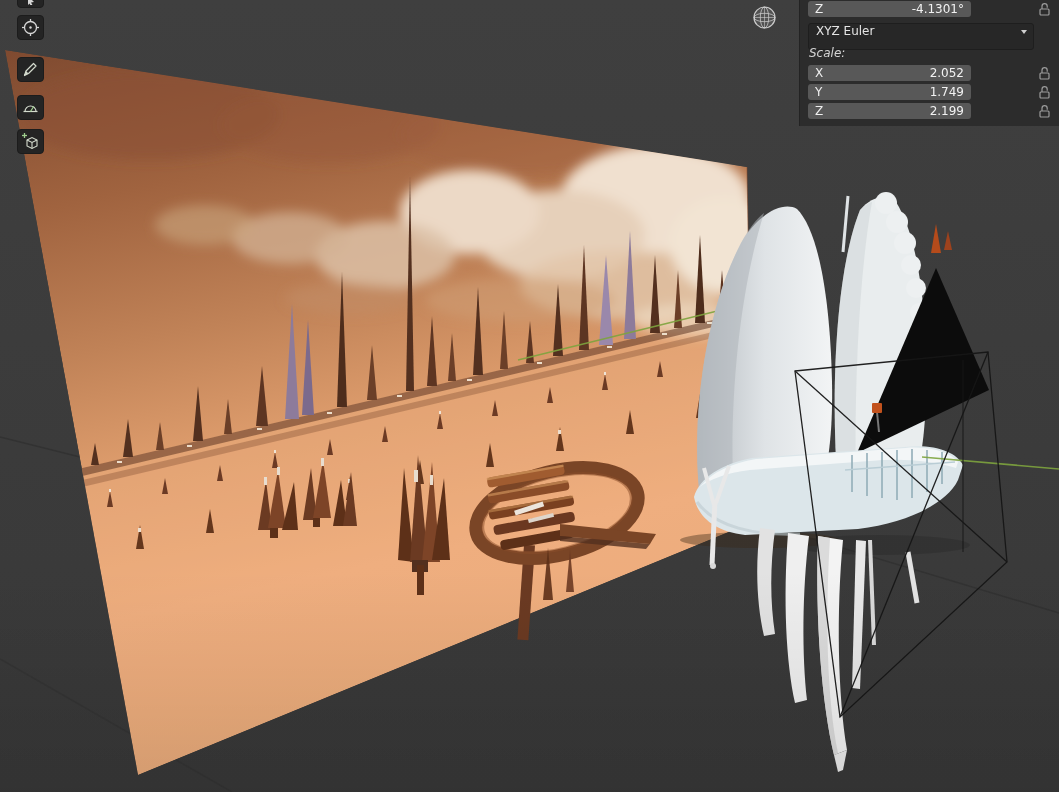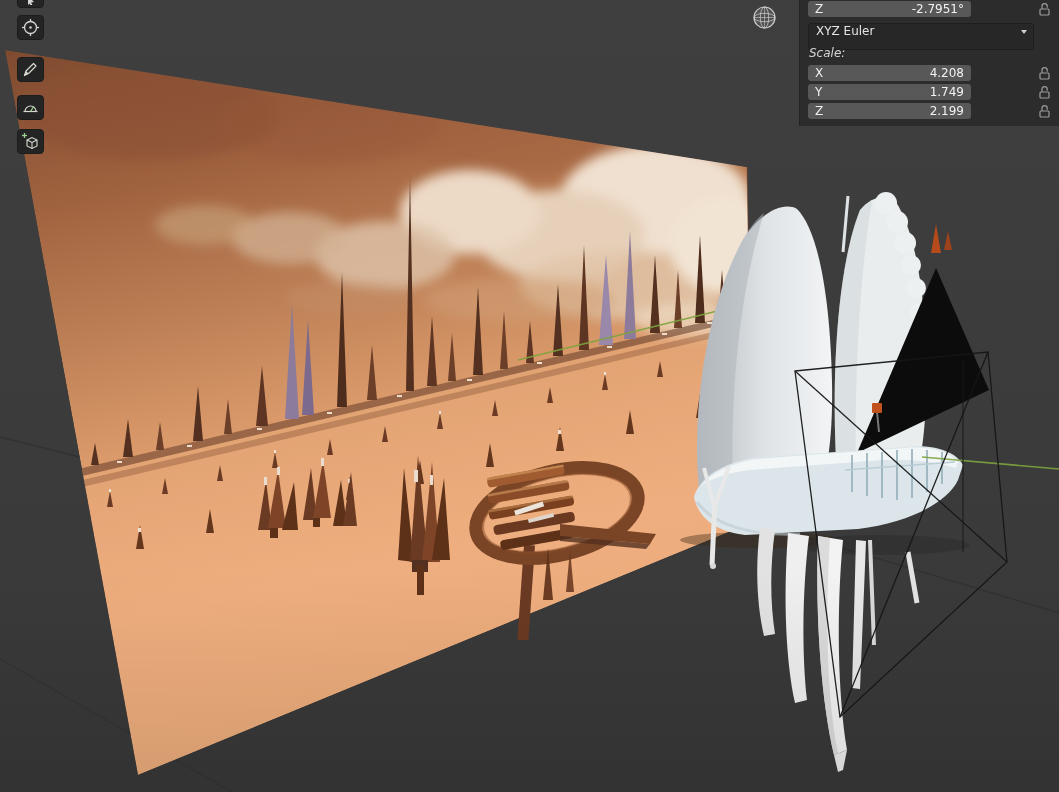--- a/index.html
+++ b/index.html
@@ -358,39 +358,39 @@
       <ellipse cx="14.5" cy="14.5" rx="4.2" ry="10.5" fill="none" stroke="rgba(224,224,224,0.65)" stroke-width="1"></ellipse>
       <line x1="4" y1="14.5" x2="25" y2="14.5" stroke="rgba(224,224,224,0.5)" stroke-width="1"></line>
       <line x1="14.5" y1="4" x2="14.5" y2="25" stroke="rgba(224,224,224,0.5)" stroke-width="1"></line>
     </svg>
   </div>
 
   <div class="props-panel">
 
     <div class="num-field" style="top:1px">
       <span class="axis">Z</span>
-      <span class="val">-2.7951°</span>
+      <span class="val">-4.1301°</span>
     </div>
     <div class="lock" style="top:1px">
       <svg width="14" height="15" viewBox="0 0 14 15">
         <rect x="2" y="8" width="9" height="6" rx="1" fill="none" stroke="#9c9c9c" stroke-width="1.2"></rect>
         <path d="M4,8 V5.2 A2.6,2.6 0 0 1 9.2,5.2 V6.8" fill="none" stroke="#9c9c9c" stroke-width="1.2"></path>
       </svg>
     </div>
 
     <div class="dropdown">
       <span>XYZ Euler</span>
       <span class="chev"></span>
     </div>
 
     <div class="scale-label">Scale:</div>
 
     <div class="num-field" style="top:65px">
       <span class="axis">X</span>
-      <span class="val">4.208</span>
+      <span class="val">2.052</span>
     </div>
     <div class="lock" style="top:65px">
       <svg width="14" height="15" viewBox="0 0 14 15">
         <rect x="2" y="8" width="9" height="6" rx="1" fill="none" stroke="#9c9c9c" stroke-width="1.2"></rect>
         <path d="M4,8 V5.2 A2.6,2.6 0 0 1 9.2,5.2 V6.8" fill="none" stroke="#9c9c9c" stroke-width="1.2"></path>
       </svg>
     </div>
 
     <div class="num-field" style="top:84px">
       <span class="axis">Y</span>

